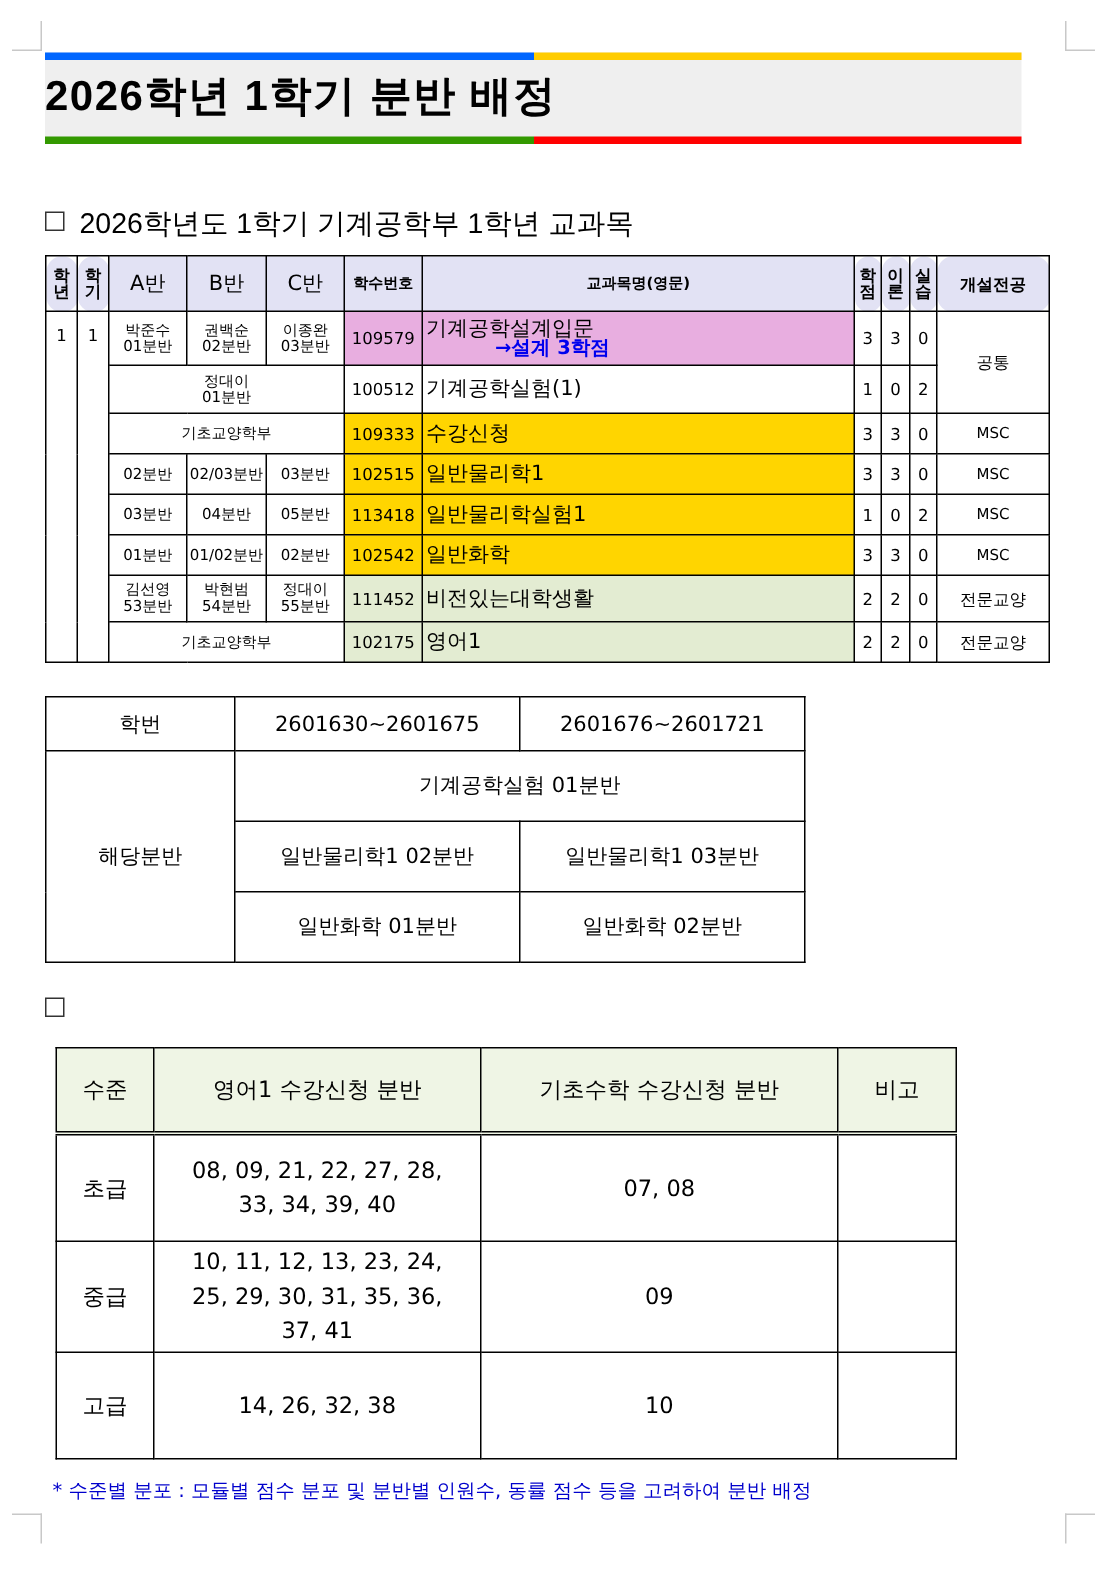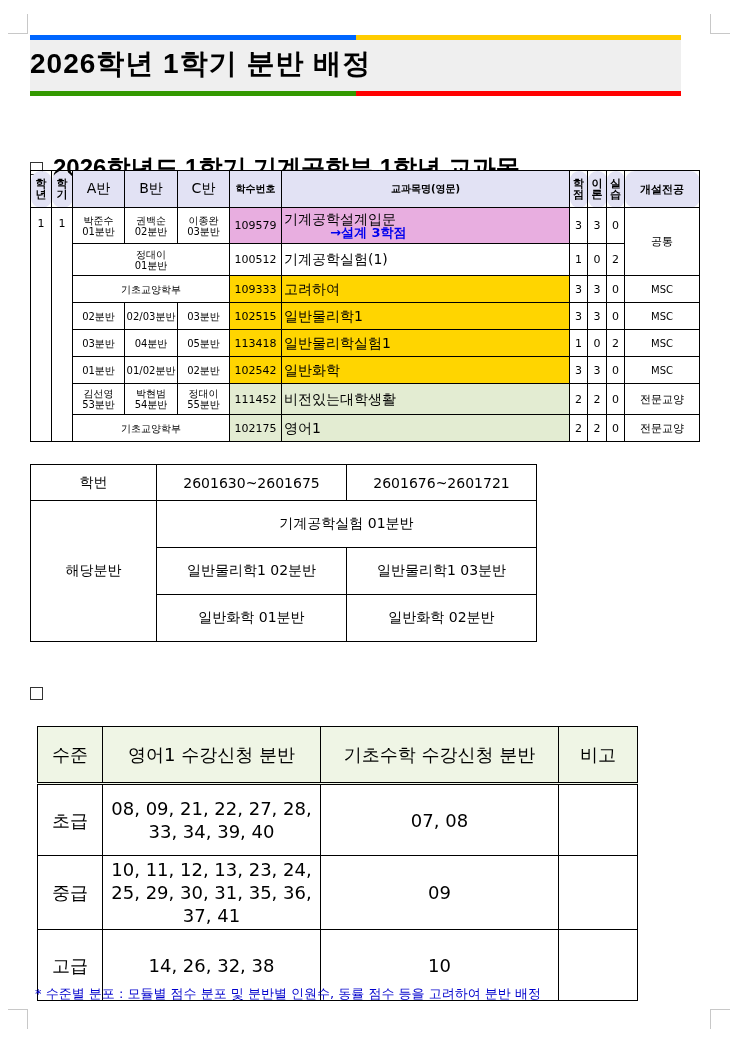--- a/index.html
+++ b/index.html
@@ -14,21 +14,21 @@
 
   
   .banner { position: absolute; left: 30px; top: 35px; width: 651px; height: 61px; background: #efefef; }
   .bar { position: absolute; height: 5px; width: 50%; }
   .bar.tl { left: 0; top: 0; background: #0066ff; }
   .bar.tr { right: 0; top: 0; background: #ffcc00; }
   .bar.bl { left: 0; bottom: 0; background: #339900; }
   .bar.br { right: 0; bottom: 0; background: #ff0000; }
   .banner-title { position: absolute; left: 0; right: 0; top: 10px; text-align: left; font-size: 28px; font-weight: bold; letter-spacing: 1px; font-family: "Liberation Sans", sans-serif; }
 
-  .section-title { position: absolute; left: 30px; font-size: 24px; font-weight: bold; font-family: "Liberation Sans", sans-serif; white-space: nowrap; margin-top: 16px; }
+  .section-title { position: absolute; left: 30px; font-size: 19px; font-weight: normal; font-family: "Liberation Sans", sans-serif; white-space: nowrap; }
   .section-title .box { display: inline-block; width: 13px; height: 13px; border: 1.5px solid #333; margin-right: 10px; vertical-align: 1px; }
 
   table { border-collapse: collapse; position: absolute; table-layout: fixed; }
   td, th { border: 1px solid #000; text-align: center; vertical-align: middle; font-weight: normal; }
 
   
   #t1 { left: 30px; top: 170px; width: 669px; font-size: 10px; }
   #t1 th { background: #e2e2f4; height: 37px; font-size: 14px; }
   #t1 th.small { font-size: 10px; font-weight: bold; }
   #t1 th.vert { font-size: 11px; font-weight: bold; line-height: 11px; border-radius: 10px; }
@@ -38,21 +38,21 @@
   .pink { background: #e8aee0; }
   .gold { background: #ffd500; }
   .lgreen { background: #e3ecd2; }
   .blue-note { color: #0000ee; font-weight: bold; font-size: 13px; margin-left: 46px; }
 
   
   #t2 { left: 30px; top: 445px; width: 506px; font-size: 14px; margin-top: 19px; }
   #t2 td { height: 47px; }
 
   
-  #t3 { left: 37px; top: 726px; width: 600px; font-size: 18px; border-radius: 29px; }
+  #t3 { left: 37px; top: 698px; width: 600px; font-size: 15px; border-radius: 29px; }
   #t3 td { line-height: 23px; }
   #t3 tr.head td { background: #eff5e5; height: 57px; border-bottom: 3px double #000; }
 
   .footnote { position: absolute; left: 35px; top: 985px; color: #0000cc; font-size: 13px; font-weight: normal; white-space: nowrap; }
 </style>
 </head>
 <body>
 
 <div class="corner tl"></div>
 <div class="corner tr"></div>
@@ -126,21 +126,21 @@
     <td class="num">100512</td>
     <td class="name">기계공학실험(1)</td>
     <td class="num">1</td>
     <td class="num">0</td>
     <td class="num">2</td>
   </tr>
 
   <tr>
     <td colspan="3">기초교양학부</td>
     <td class="num gold">109333</td>
-    <td class="name gold">고려하여</td>
+    <td class="name gold">수강신청</td>
     <td class="num">3</td>
     <td class="num">3</td>
     <td class="num">0</td>
     <td>MSC</td>
   </tr>
 
   <tr>
     <td>02분반</td>
     <td>02/03분반</td>
     <td>03분반</td>

